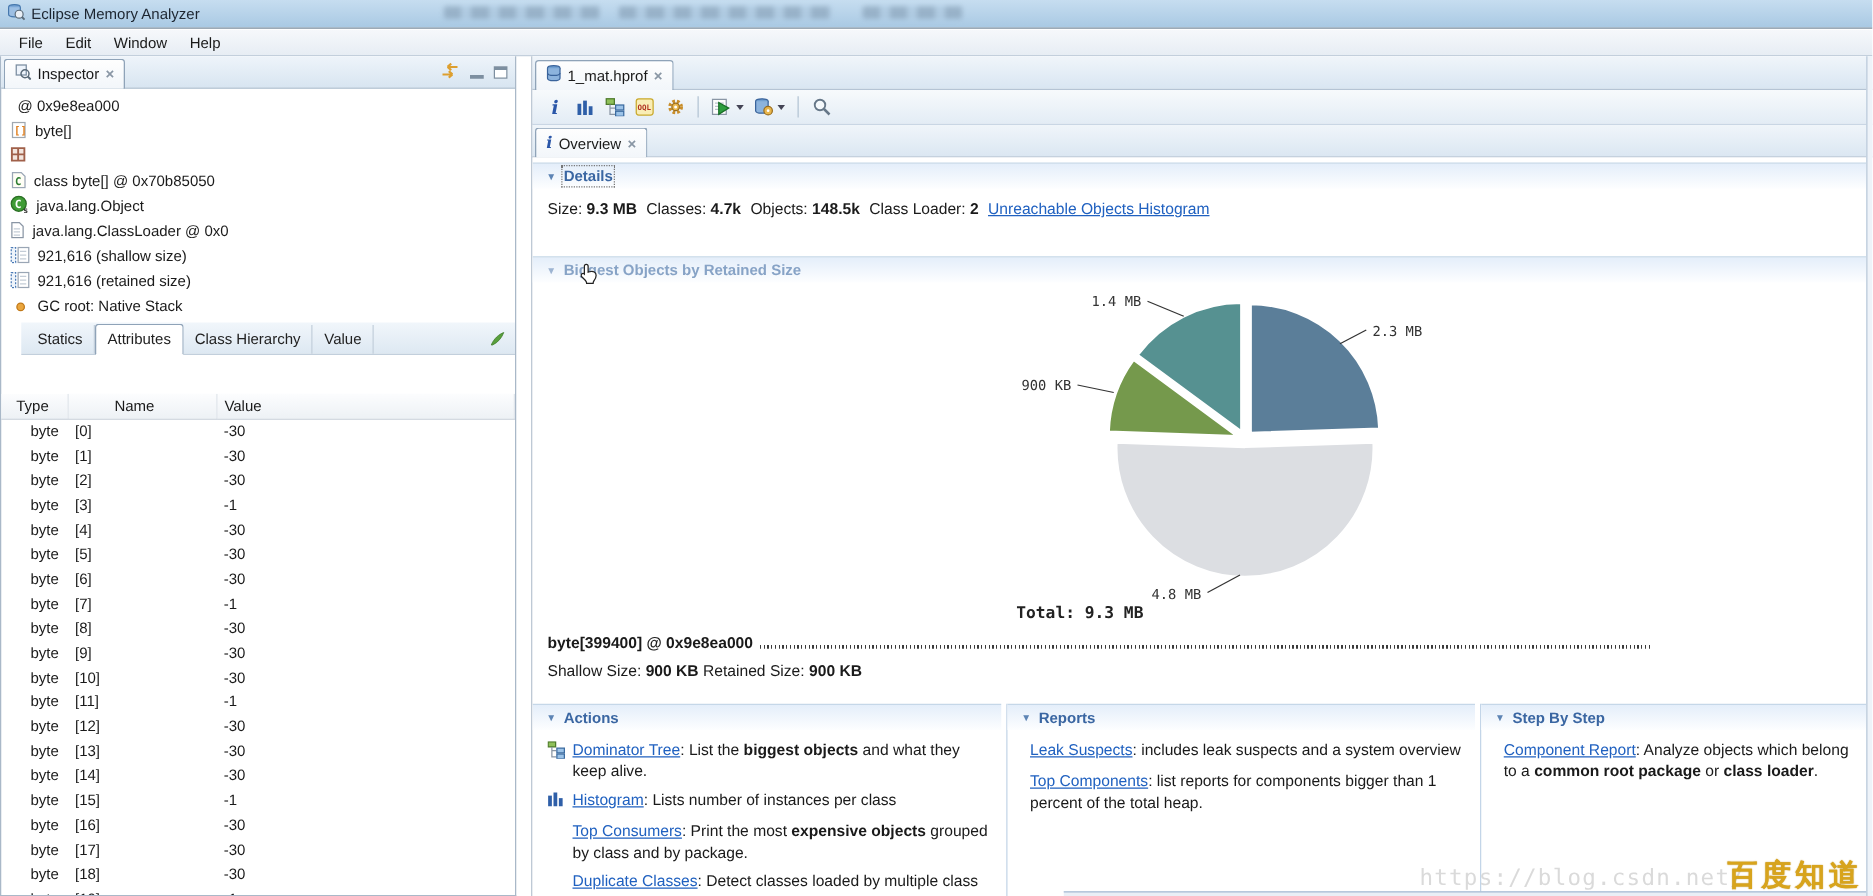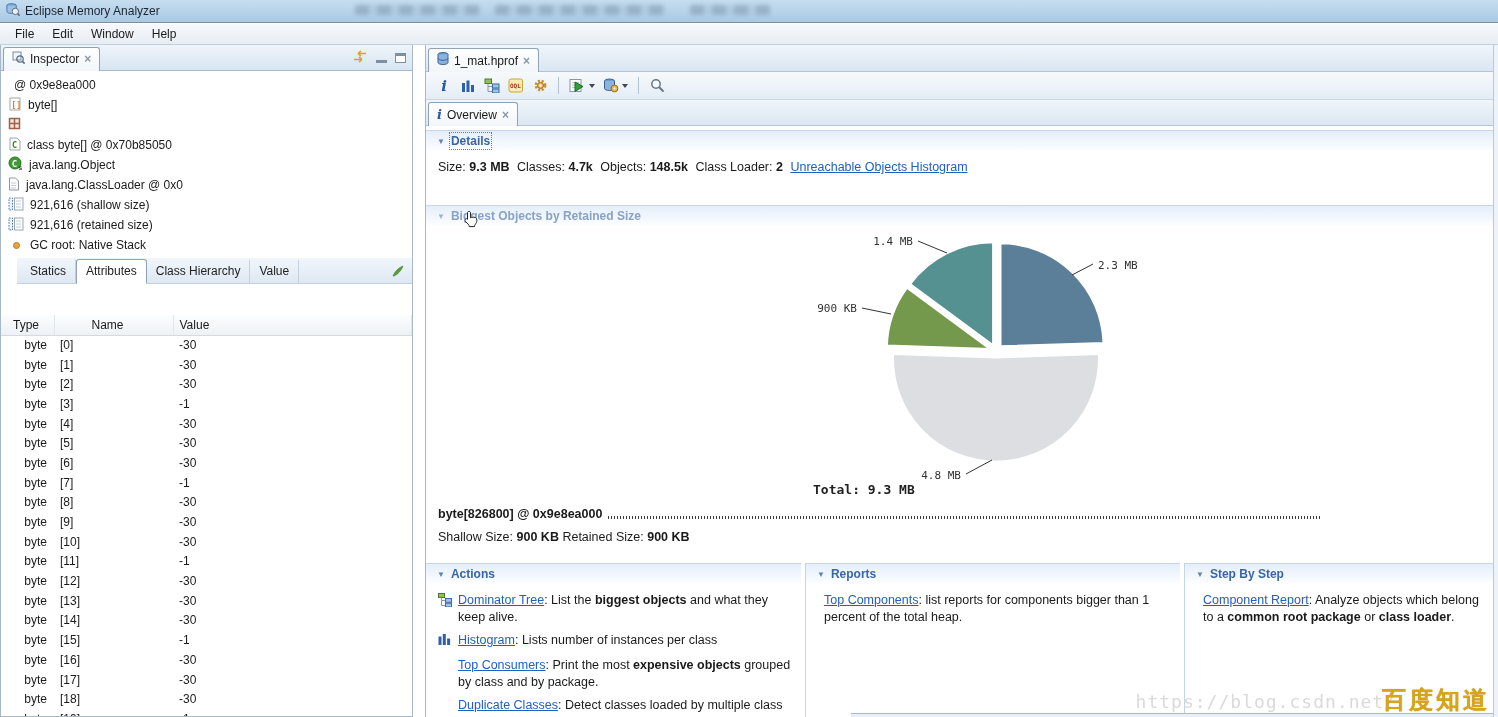--- a/index.html
+++ b/index.html
@@ -468,21 +468,21 @@
         <path d="M 563.9 120.9 L 460.9 117.4 A 103 103 0 0 1 480.9 59.8 Z" fill="#75994c" stroke="#ffffff" stroke-width="2"></path>
         <polyline points="465,86 436,80" fill="none" stroke="#333" stroke-width="1"></polyline>
         <text x="431" y="84" text-anchor="end" font-size="11" fill="#333">900 KB</text>
         <path d="M 567.1 117.2 L 484.1 56.1 A 103 103 0 0 1 567.1 14.2 Z" fill="#569191" stroke="#ffffff" stroke-width="2"></path>
         <polyline points="521,25 492,13" fill="none" stroke="#333" stroke-width="1"></polyline>
         <text x="487" y="17" text-anchor="end" font-size="11" fill="#333">1.4 MB</text>
         <text x="387" y="266" font-size="13" font-weight="bold" fill="#222">Total: 9.3 MB</text>
       </svg>
 
     <div class="objline">
-      <b>byte[826800] @ 0x9e8ea000</b>
+      <b>byte[399400] @ 0x9e8ea000</b>
       <span class="leader"></span>
     </div>
     <div class="sretline">
       <span>Shallow Size:</span>
       <b>900 KB</b>
       <span>Retained Size:</span>
       <b>900 KB</b>
     </div>
 
     <div class="cols">
@@ -518,20 +518,23 @@
         </div>
       </div>
 
       <div class="col">
         <div class="band">
             <span class="arr">▼</span>
             <span>Reports</span>
           </div>
         <div class="colbody ind">
           <div>
+            <a class="lnk">Leak Suspects</a><span>: includes leak suspects and a system overview</span>
+          </div>
+          <div>
             <a class="lnk">Top Components</a><span>: list reports for components bigger than 1 percent of the total heap.</span>
           </div>
         </div>
       </div>
 
       <div class="col last">
         <div class="band">
             <span class="arr">▼</span>
             <span>Step By Step</span>
           </div>

